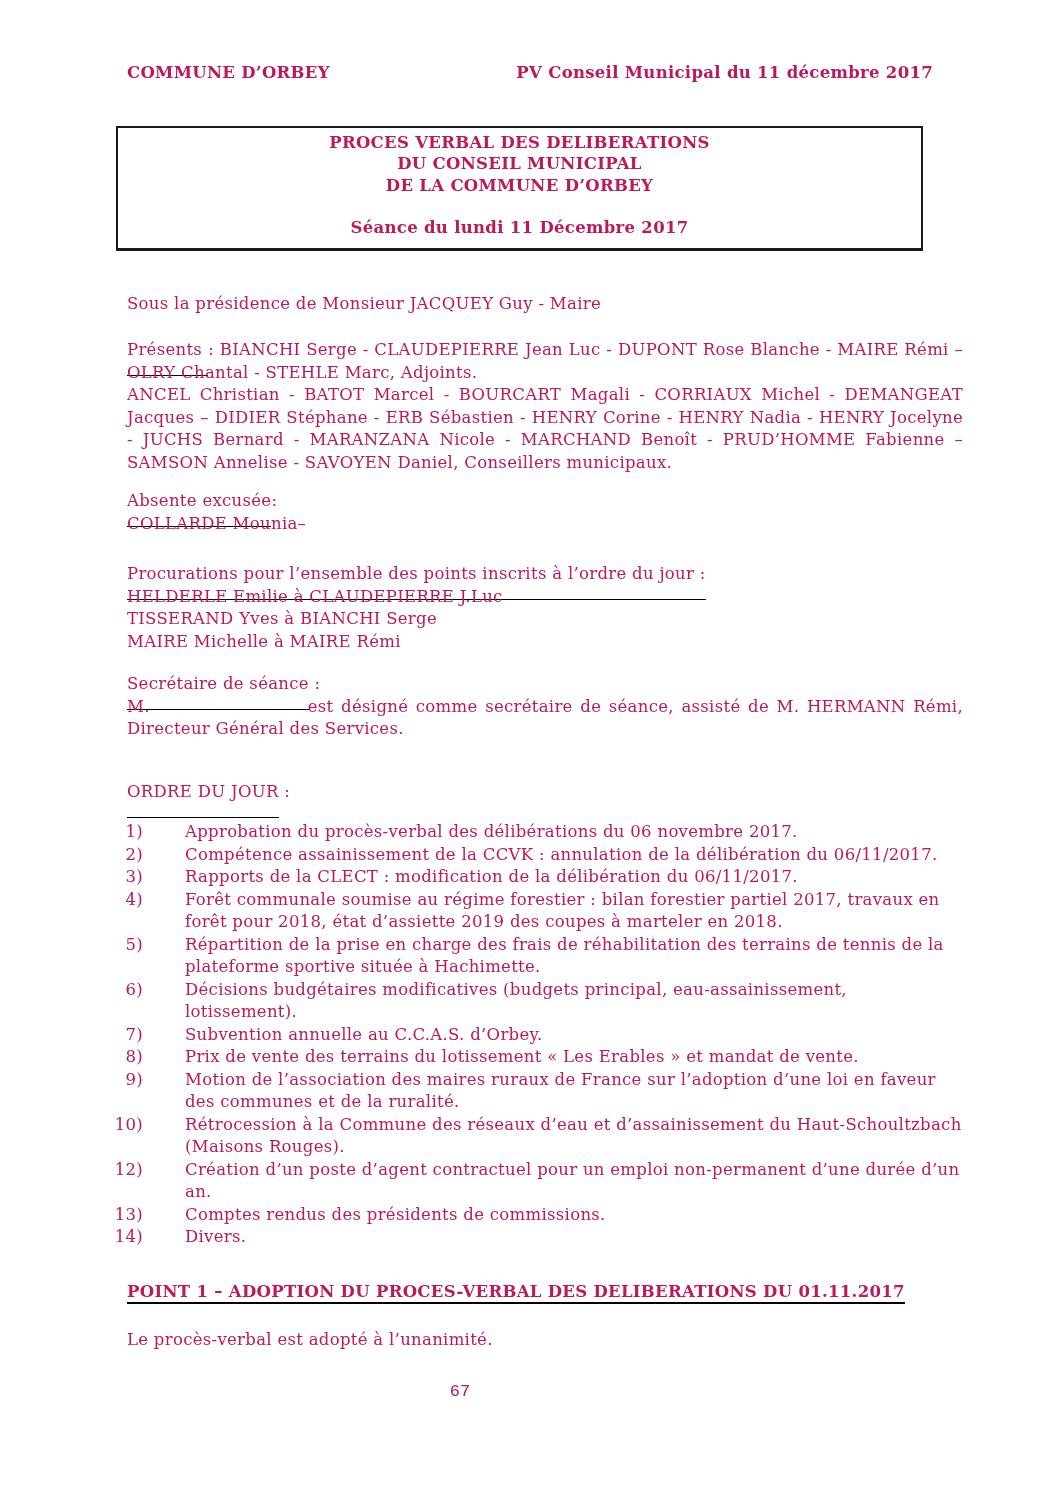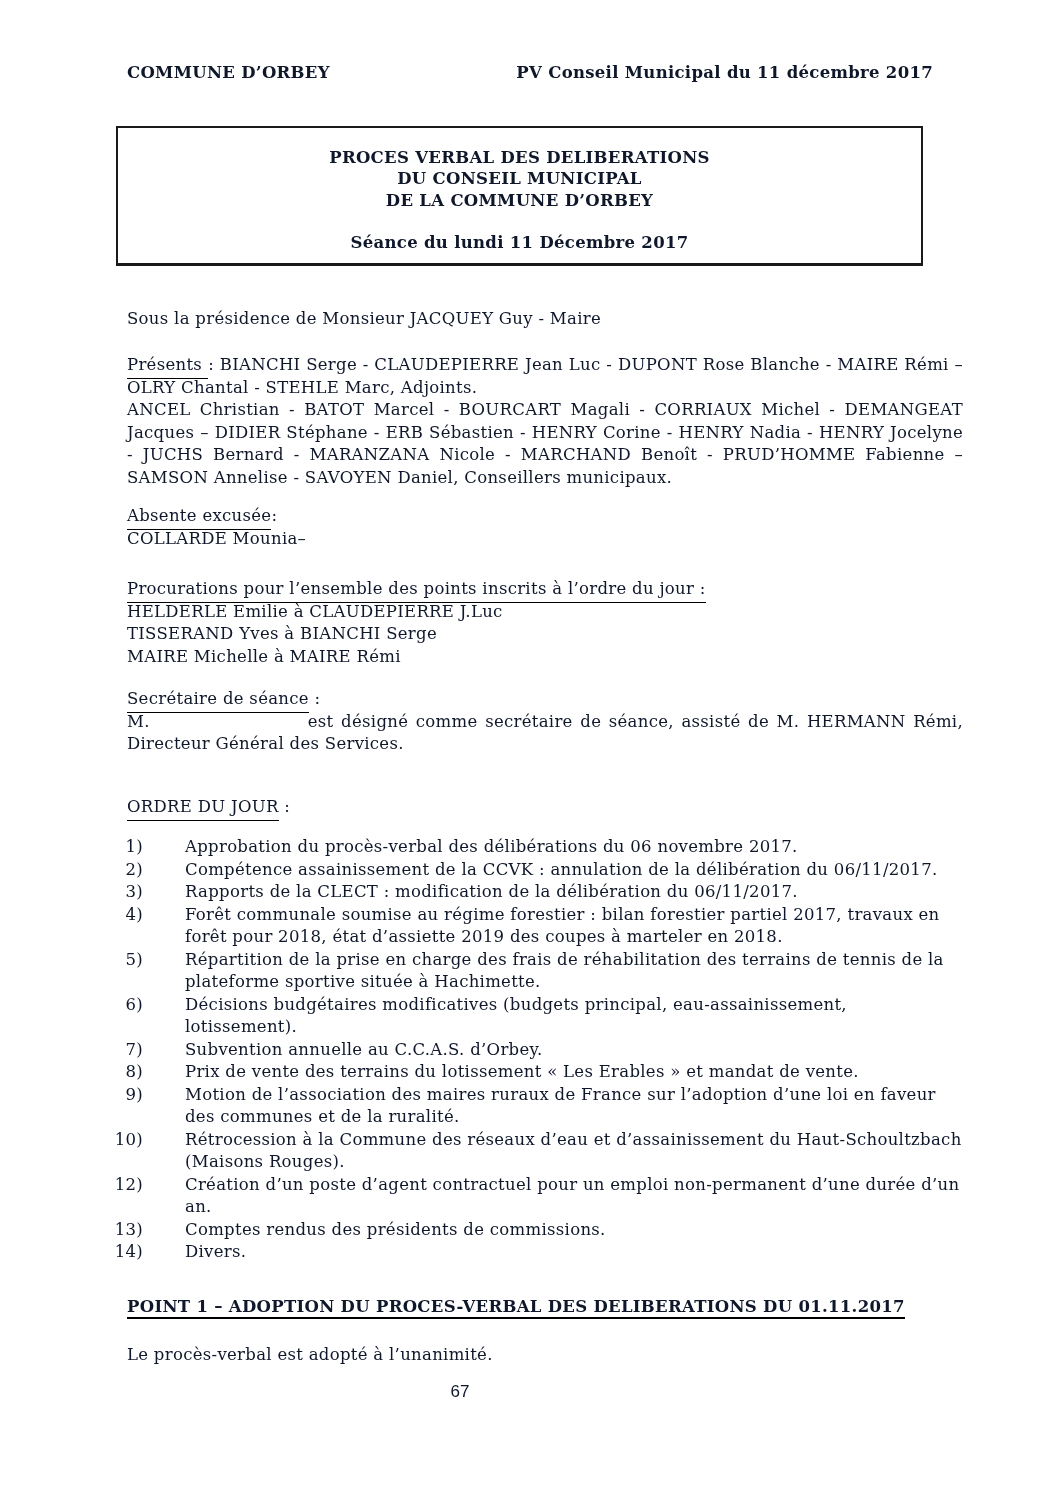--- a/index.html
+++ b/index.html
@@ -2,47 +2,47 @@
 <html lang="fr"><head>
 <meta charset="utf-8">
 <style>
   * { margin:0; padding:0; box-sizing:border-box; }
   html,body { background:#e8e8e8; }
   .page {
     position:relative;
     width:1058px; height:1497px;
     margin:0 auto;
     background:#ffffff;
-    color:#0f172a;
+    color:#be185d;
     font-family:"DejaVu Serif","Liberation Serif",serif;
     font-size:16.5px;
     line-height:22.5px;
     letter-spacing:0.3px;
     overflow:hidden;
   }
   .content { margin-left:127px; width:836px; }
   .b { font-weight:bold; }
   .just { text-align:justify; }
-  .ulab { border-bottom:1.6px solid #000; padding-bottom:4px; }
+  .ulab { border-bottom:1.6px solid #000; padding-bottom:16px; }
   .padr { padding-right:6px; }
 
   .doc-header {
     display:flex; justify-content:space-between;
     padding-top:62px;
   }
   .hdr-right { padding-right:30px; }
 
   .title-box {
     margin-top:41px;
     margin-left:-11px;
     width:807px;
     border:2px solid #1a1a1a;
     border-bottom-width:3px;
     text-align:center;
-    padding-top:19px;
+    padding-top:4px;
     padding-bottom:9px;
     line-height:21.5px;
   }
   .title-box .session { margin-top:21px; }
 
   .presidence { margin-top:42px; }
 
   .presents-para { margin-top:24px; }
 
   .absente-block { margin-top:16px; }
@@ -64,21 +64,21 @@
     font-weight:bold;
     border-bottom:2.2px solid #000;
     padding-bottom:1px;
   }
   .point1-body { margin-top:26px; }
 
   .footer {
     position:absolute;
     left:0; top:1381px; width:920px;
     text-align:center;
-    font-family:Liberation Sans, sans-serif;
+    font-family:Liberation Mono, monospace;
     font-size:17px;
     letter-spacing:0;
   }
 </style>
 </head>
 <body>
 
 <div class="page">
   <div class="content">
 

